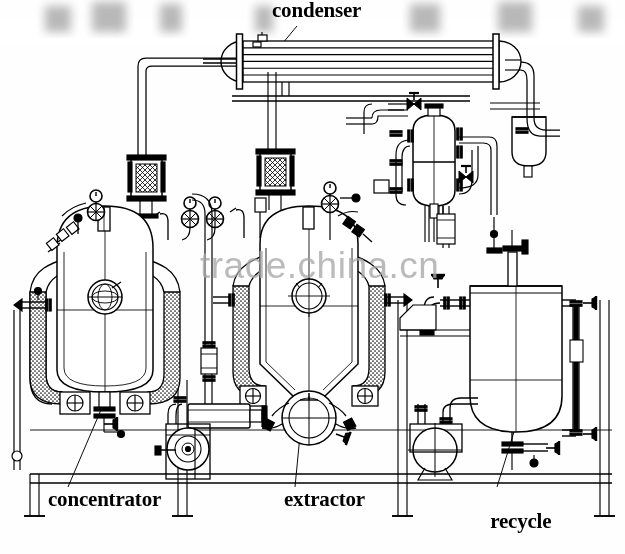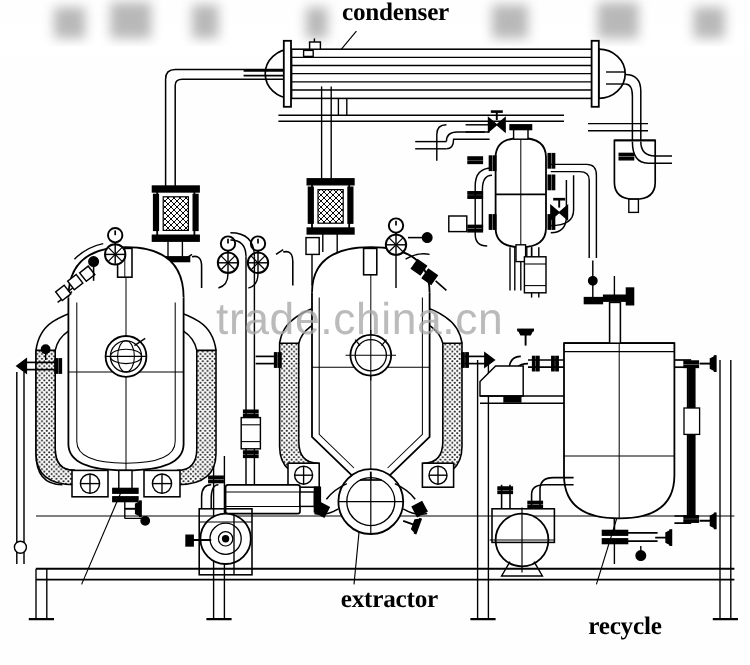--- a/index.html
+++ b/index.html
@@ -28,21 +28,21 @@
   .label {
     position: absolute;
     font-family: "Liberation Serif", "DejaVu Serif", serif;
     font-weight: bold;
     color: #000000;
     white-space: pre;
     line-height: 1.04;
     letter-spacing: -0.2px;
   }
   #label-condenser {
-    left: 285px;
+    left: 272px;
     top: 0px;
     font-size: 21px;
   }
   #label-concentrator {
     left: 48px;
     top: 489px;
     font-size: 21px;
   }
   #label-extractor {
     left: 284px;
@@ -58,21 +58,21 @@
   .wm {
     position: absolute;
     font-family: "Liberation Sans", "DejaVu Sans", sans-serif;
     font-weight: 400;
     color: #9a9a9a;
     opacity: 0.78;
     white-space: pre;
     pointer-events: none;
   }
   #wm-main {
-    left: 180px;
+    left: 200px;
     top: 245px;
     font-size: 37px;
     letter-spacing: 0.5px;
     color: #a8a8a8;
   }
   #wm-blur {
     left: 0px;
     top: 238px;
     width: 625px;
     height: 62px;
@@ -663,20 +663,21 @@
       <rect x="255" y="6" width="18" height="26"></rect>
       <rect x="410" y="4" width="30" height="28"></rect>
       <rect x="498" y="2" width="34" height="30"></rect>
       <rect x="578" y="6" width="26" height="26"></rect>
     </g>
   </svg>
 
   
   <div class="label" id="label-condenser">condenser</div>
 
+  <div class="label" id="label-concentrator">concentrator</div>
 
   <div class="label" id="label-extractor">extractor</div>
 
   <div class="label" id="label-recycle">
     <span class="l1">recycle</span>
     
   </div>
 
   
   <div class="wm" id="wm-main">trade.china.cn</div>

